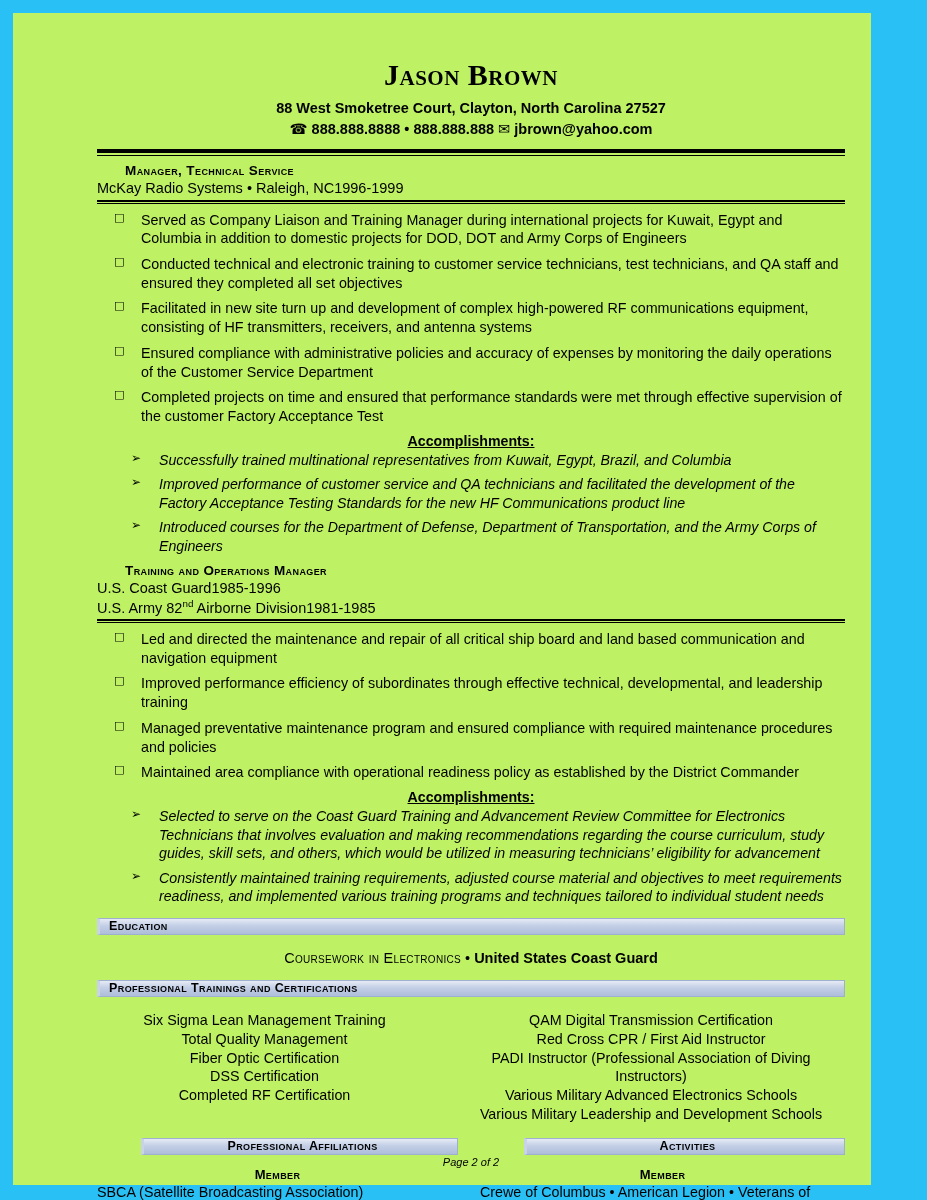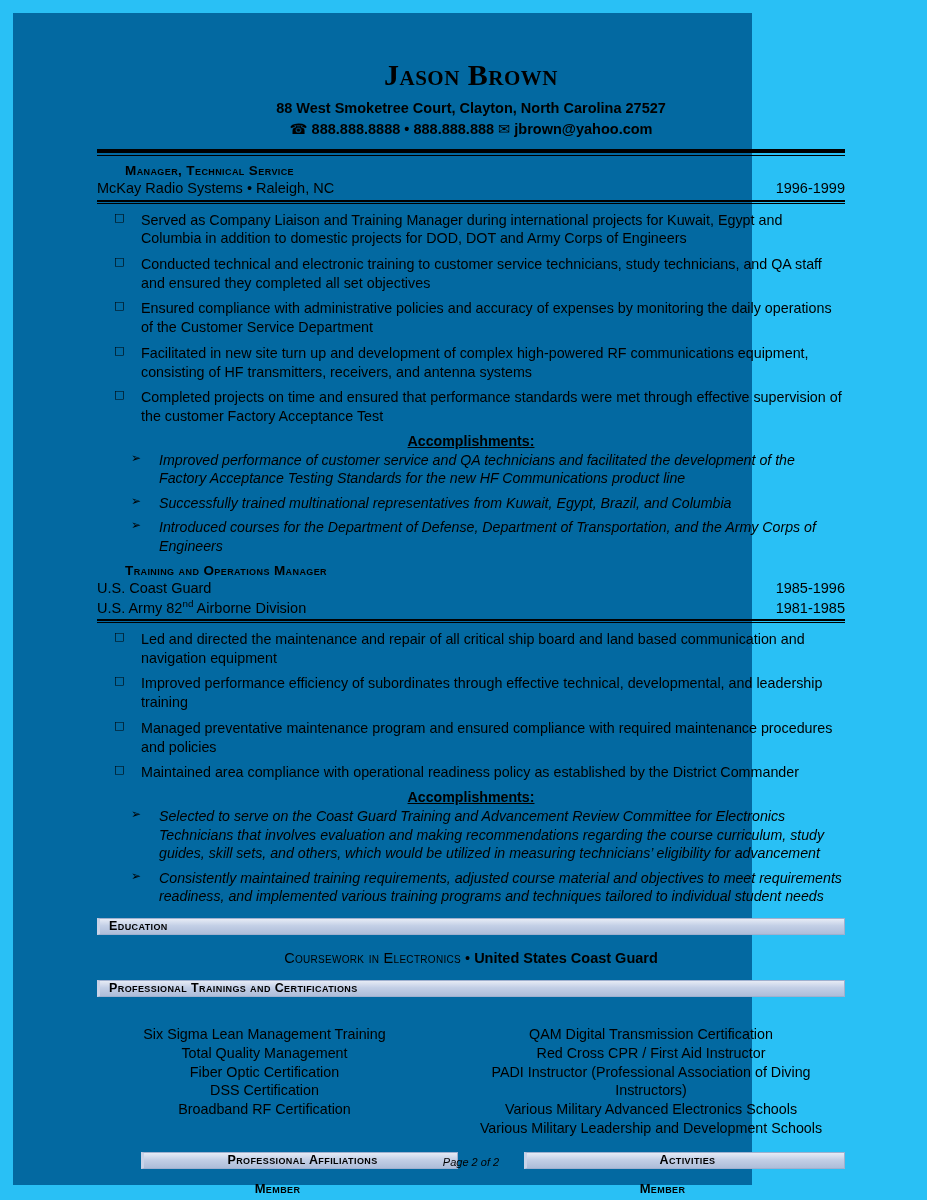--- a/index.html
+++ b/index.html
@@ -10,23 +10,23 @@
   body {
     width: 927px;
     height: 1200px;
     overflow: hidden;
     font-family: "Liberation Sans", sans-serif;
   }
   .frame {
     position: absolute;
     left: 13px;
     top: 13px;
-    width: 739px;
+    width: 858px;
     height: 1172px;
-    background: #0369a1;
+    background: #bef264;
     box-sizing: border-box;
   }
   .page {
     position: absolute;
     left: 84px;
     top: 0;
     width: 748px;
     height: 1172px;
   }
 
@@ -71,21 +71,21 @@
     font-size: 13.5px;
     font-weight: bold;
     font-variant: small-caps;
     letter-spacing: 0.4px;
     margin-top: 6px;
     line-height: 1.3;
     margin-left: 28px;
   }
   .jobline {
     display: flex;
-    justify-content: space-between;
+    justify-content: flex-start;
     align-items: baseline;
     font-size: 14.5px;
     line-height: 1.34;
   }
   .jobline .org { font-weight: normal; }
   .jobline .dates { font-weight: normal; white-space: nowrap; }
   sup { font-size: 0.68em; vertical-align: super; line-height: 0; }
 
   .jobrule {
     border-top: 2.5px solid #000;
@@ -180,21 +180,21 @@
   .edu-line .sc {
     font-variant: small-caps;
     font-weight: normal;
     letter-spacing: 0.3px;
   }
   .edu-line .bold { font-weight: bold; margin-top: 44px; }
 
   
   .cert-wrap {
     display: flex;
-    margin-top: 28px;
+    margin-top: 14px;
     gap: 25px;
   }
   .cert-col {
     flex: 1;
     text-align: center;
     font-size: 14.3px;
     line-height: 1.32;
   }
   .cert-col.left { flex: 0 0 335px; }
   .cert-col.right { flex: 1; }
@@ -253,29 +253,29 @@
 
     <div>
       <div class="jobtitle">Manager, Technical Service</div>
       <div class="jobline">
         <span class="org">McKay Radio Systems • Raleigh, NC</span>
         <span class="dates">1996-1999</span>
       </div>
       <div class="jobrule"></div>
       <ul class="sq">
         <li>Served as Company Liaison and Training Manager during international projects for Kuwait, Egypt and Columbia in addition to domestic projects for DOD, DOT and Army Corps of Engineers</li>
-        <li>Conducted technical and electronic training to customer service technicians, study technicians, and QA staff and ensured they completed all set objectives</li>
+        <li>Conducted technical and electronic training to customer service technicians, test technicians, and QA staff and ensured they completed all set objectives</li>
+        <li>Facilitated in new site turn up and development of complex high-powered RF communications equipment, consisting of HF transmitters, receivers, and antenna systems</li>
         <li>Ensured compliance with administrative policies and accuracy of expenses by monitoring the daily operations of the Customer Service Department</li>
-        <li>Facilitated in new site turn up and development of complex high-powered RF communications equipment, consisting of HF transmitters, receivers, and antenna systems</li>
         <li>Completed projects on time and ensured that performance standards were met through effective supervision of the customer Factory Acceptance Test</li>
       </ul>
       <div class="acc-head">Accomplishments:</div>
       <ul class="arrow">
+        <li>Successfully trained multinational representatives from Kuwait, Egypt, Brazil, and Columbia</li>
         <li>Improved performance of customer service and QA technicians and facilitated the development of the Factory Acceptance Testing Standards for the new HF Communications product line</li>
-        <li>Successfully trained multinational representatives from Kuwait, Egypt, Brazil, and Columbia</li>
         <li>Introduced courses for the Department of Defense, Department of Transportation, and the Army Corps of Engineers</li>
       </ul>
     </div>
 
     <div>
       <div class="jobtitle">Training and Operations Manager</div>
       <div class="jobline">
         <span class="org">U.S. Coast Guard</span>
         <span class="dates">1985-1996</span>
       </div>
@@ -306,21 +306,21 @@
 
     <div class="secbar">
       <span class="lbl">Professional Trainings and Certifications</span>
     </div>
     <div class="cert-wrap">
       <div class="cert-col left">
         <div>Six Sigma Lean Management Training</div>
         <div>Total Quality Management</div>
         <div>Fiber Optic Certification</div>
         <div>DSS Certification</div>
-        <div>Broadband RF Certification</div>
+        <div>Completed RF Certification</div>
       </div>
       <div class="cert-col right">
         <div>QAM Digital Transmission Certification</div>
         <div>Red Cross CPR / First Aid Instructor</div>
         <div>PADI Instructor (Professional Association of Diving Instructors)</div>
         <div>Various Military Advanced Electronics Schools</div>
         <div>Various Military Leadership and Development Schools</div>
       </div>
     </div>
 

